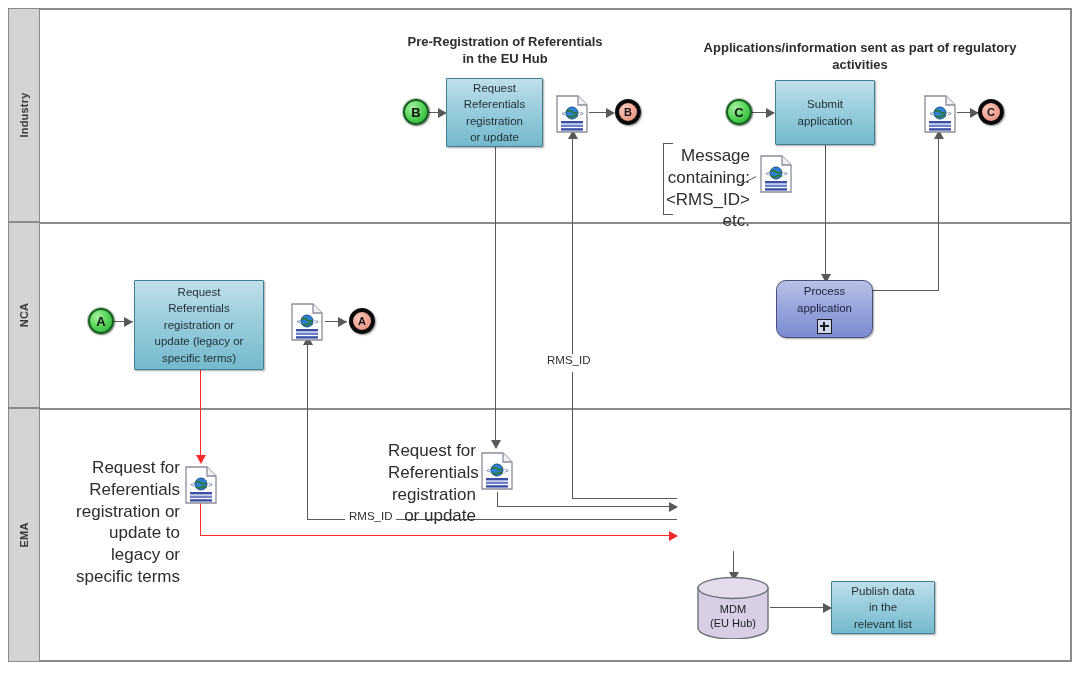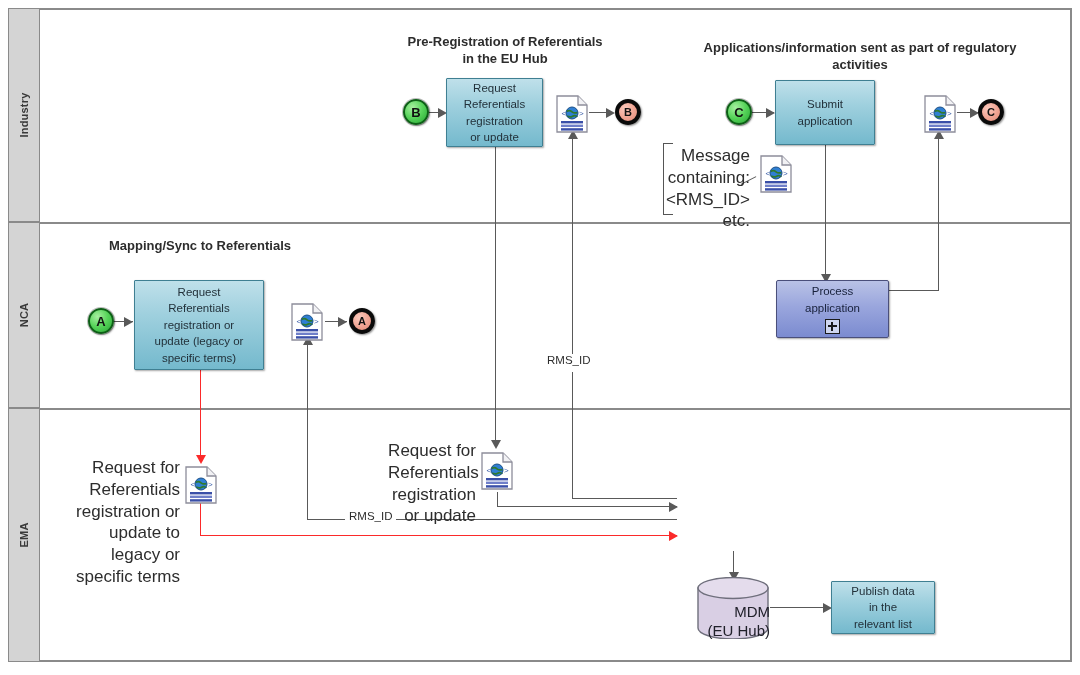--- a/index.html
+++ b/index.html
@@ -42,21 +42,21 @@
   .ev-end{border:4px solid #0a0a0a;background:radial-gradient(circle at 34% 30%,#fbc9bd 0%,#f0a392 55%,#e08a78 100%);
       box-shadow:1px 1px 2px rgba(0,0,0,.45);font-size:11px;}
 
   
   .doc{position:absolute;width:32px;height:38px;}
   .doc svg{display:block;width:32px;height:38px;}
 
   
   .store{position:absolute;width:74px;height:62px;}
   .store svg{display:block}
-  .store-lbl{position:absolute;left:0;right:0;top:26px;text-align:right;font-size:15px;color:#20202a;line-height:1.25;}
+  .store-lbl{position:absolute;left:0;right:0;top:26px;text-align:center;font-size:11px;color:#20202a;line-height:1.25;}
 
   
   .note{position:absolute;font-size:17px;color:#2d2d2d;line-height:1.28;}
   .note.r{text-align:right;}
 
   
   .lineH{position:absolute;height:0;border-top:1.6px solid #595959;}
   .lineV{position:absolute;width:0;border-left:1.6px solid #595959;}
   .lineH.red{border-top-color:#fb2a2a;}
   .lineV.red{border-left-color:#fb2a2a;}
@@ -94,21 +94,20 @@
 
   <div class="caption" style="left:370px;top:34px;width:270px;">
     <div>Pre-Registration of Referentials</div>
     <div>in the EU  Hub</div>
   </div>
   <div class="caption" style="left:650px;top:40px;width:420px;">
     <div>Applications/information sent as part of regulatory</div>
     <div>activities</div>
   </div>
   <div class="caption" style="left:70px;top:238px;width:260px;">
-    <div>Mapping/Sync to Referentials</div>
   </div>
 
   <div class="lineH" style="left:429px;top:112px;width:16px;"></div>
   <div class="arr arr-r" style="left:438px;top:107.5px;"></div>
 
   <div class="lineH" style="left:589px;top:112px;width:24px;"></div>
   <div class="arr arr-r" style="left:606px;top:107.5px;"></div>
 
   <div class="lineV" style="left:495px;top:147px;height:296px;"></div>
   <div class="arr arr-d" style="left:490.5px;top:440px;"></div>
@@ -201,21 +200,21 @@
   <div class="task task-blue" style="left:134px;top:280px;width:130px;height:90px;">
     <div class="task-inner">
       <span>Request</span>
       <span>Referentials</span>
       <span>registration or</span>
       <span>update (legacy or</span>
       <span>specific terms)</span>
     </div>
   </div>
 
-  <div class="task task-purple" style="left:776px;top:280px;width:113px;height:58px;">
+  <div class="task task-purple" style="left:776px;top:280px;width:97px;height:58px;border-radius:10px;">
     <div class="task-inner">
       <span>Process</span>
       <span>application</span>
       <span class="plus"></span>
     </div>
   </div>
 
 
   <div class="task task-blue" style="left:831px;top:581px;width:104px;height:53px;">
     <div class="task-inner">

